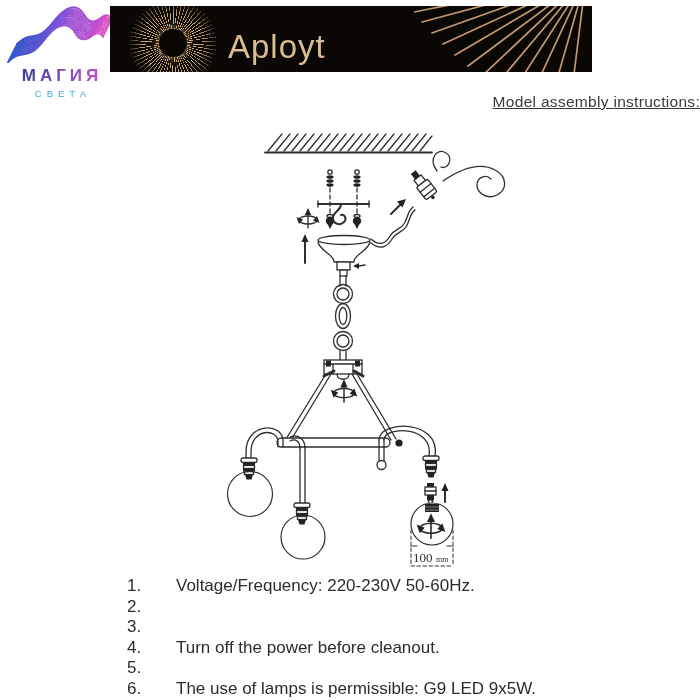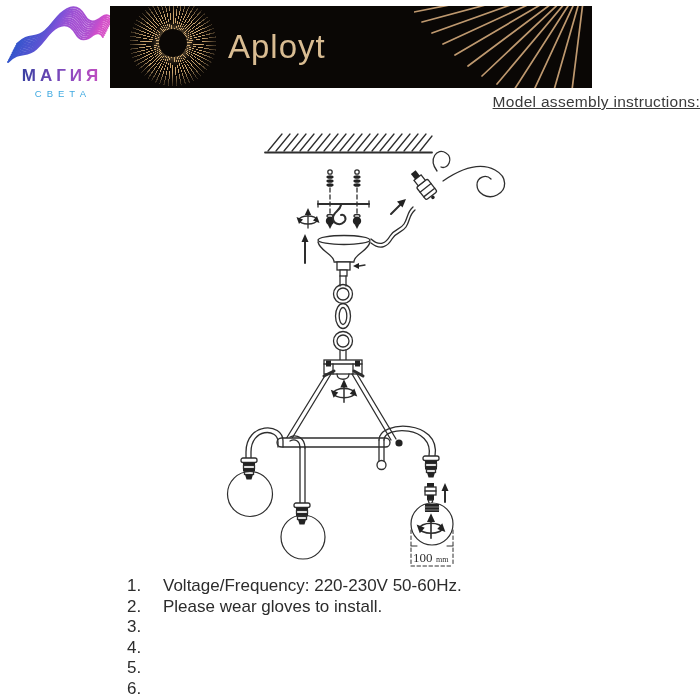--- a/index.html
+++ b/index.html
@@ -1,21 +1,21 @@
 <!DOCTYPE html>
 <html><head>
 <meta charset="utf-8">
 <style>
   html,body{margin:0;padding:0;background:#ffffff;}
   .page{position:relative;width:700px;height:700px;background:#fff;overflow:hidden;
         font-family:"Liberation Sans",sans-serif;color:#2e2e2e;}
 
   
   .logo-svg{position:absolute;left:6px;top:4px;}
-  .banner{position:absolute;left:110px;top:6px;width:482px;height:82px;
+  .banner{position:absolute;left:110px;top:6px;width:482px;height:66px;
           background:#0a0705;overflow:hidden;}
   .sunburst{position:absolute;left:20px;top:-6px;width:86px;height:86px;border-radius:50%;
             background:repeating-conic-gradient(rgba(214,174,118,.95) 0deg 1.5deg, rgba(214,174,118,0) 1.5deg 5.8deg);}
   .sunburst::before{content:'';position:absolute;inset:0;border-radius:50%;
             background:radial-gradient(circle, rgba(10,7,5,0) 0%, rgba(10,7,5,0) 48%, rgba(10,7,5,.65) 66%, #0a0705 76%);}
   .sunburst::after{content:'';position:absolute;left:50%;top:50%;width:28px;height:28px;
             transform:translate(-50%,-50%);border-radius:50%;background:#0a0705;
             box-shadow:0 0 7px 3px rgba(226,186,128,.45);}
   .brand-text{position:absolute;left:118px;top:22px;font-size:33px;letter-spacing:1px;
             color:#d9bc92;font-weight:400;}
@@ -26,21 +26,21 @@
             font-size:15.5px;line-height:19px;color:#3a3a3a;letter-spacing:.3px;text-decoration:underline;}
 
   
   .diagram{position:absolute;left:0;top:0;}
 
   
   .instructions{position:absolute;left:127px;top:576px;width:470px;font-size:17px;
             line-height:20.5px;color:#2c2c2c;}
   .inst-row{display:flex;}
   .inst-num{width:24px;flex:0 0 auto;}
-  .inst-txt{margin-left:12px;}
+  .inst-txt{margin-left:25px;}
 </style>
 </head>
 <body>
 
 <div class="page">
 
   <svg class="logo-svg" width="108" height="98" viewBox="0 0 108 98">
     <defs>
       <linearGradient id="wavGrad" gradientUnits="userSpaceOnUse" x1="5" y1="60" x2="100" y2="5">
         <stop offset="0" stop-color="#3555cc"></stop>
@@ -281,29 +281,30 @@
     </g>
   </svg>
 
   <div class="instructions">
     <div class="inst-row">
       <span class="inst-num">1.</span>
       <span class="inst-txt">Voltage/Frequency: 220-230V 50-60Hz.</span>
     </div>
     <div class="inst-row">
       <span class="inst-num">2.</span>
-      <span class="inst-txt">Please wear gloves to install.</span>
     </div>
     <div class="inst-row">
       <span class="inst-num">3.</span>
     </div>
     <div class="inst-row">
       <span class="inst-num">4.</span>
+      <span class="inst-txt">Turn off the power before cleanout.</span>
     </div>
     <div class="inst-row">
       <span class="inst-num">5.</span>
     </div>
     <div class="inst-row">
       <span class="inst-num">6.</span>
+      <span class="inst-txt">The use of lamps is permissible: G9 LED 9x5W.</span>
     </div>
   </div>
 
 </div>
 
 </body></html>

